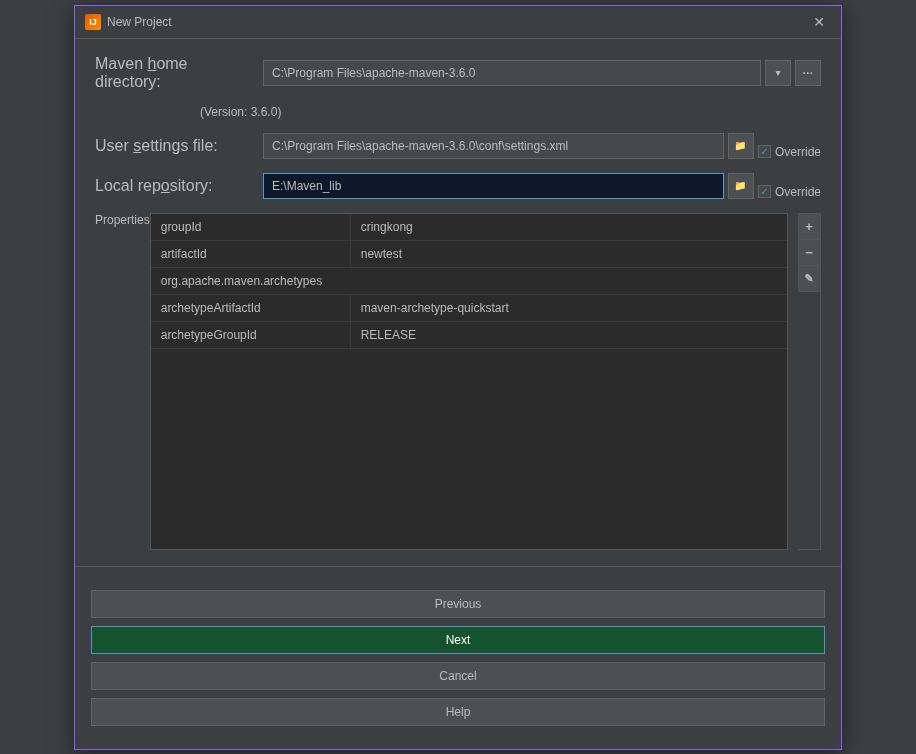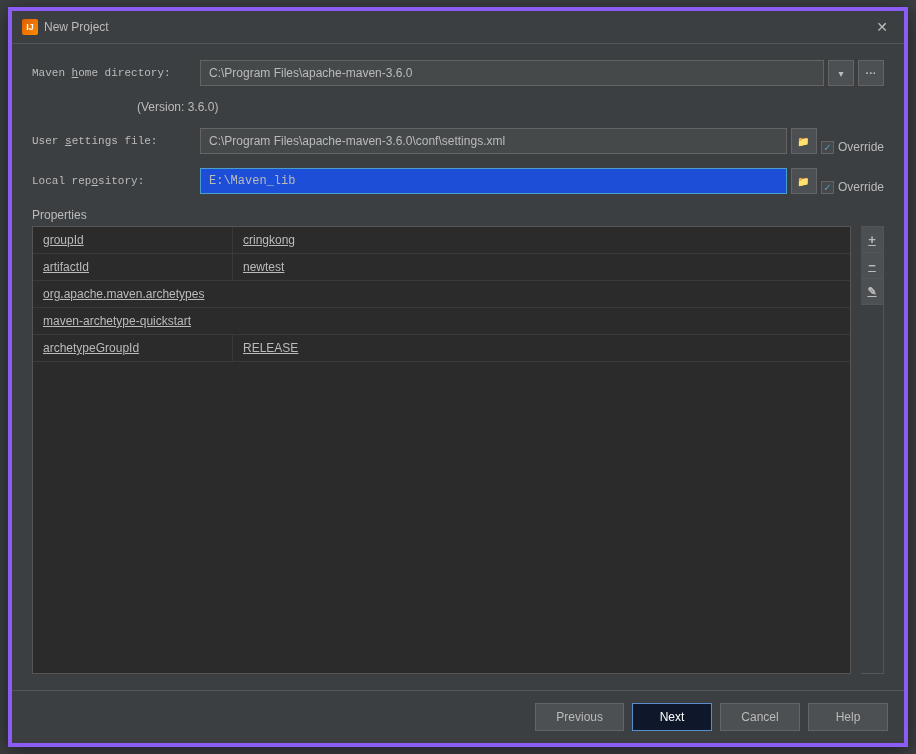--- a/index.html
+++ b/index.html
@@ -10,22 +10,22 @@
       color: #bbbbbb;
       display: flex;
       justify-content: center;
       align-items: center;
       width: 916px;
       height: 754px;
       overflow: hidden;
     }
     .dialog {
       background: #3c3f41;
-      border: 4px solid #8b5cf6;
-      width: 900px;
+      border: 1px solid #8b5cf6;
+      width: 768px;
       min-height: 740px;
       display: flex;
       flex-direction: column;
       box-shadow: 0 4px 20px rgba(0,0,0,0.5);
     }
     .title-bar {
       background: #3c3f41;
       border-bottom: 1px solid #555555;
       padding: 6px 10px;
       display: flex;
@@ -72,22 +72,21 @@
     .form-row {
       display: flex;
       align-items: center;
       gap: 8px;
       margin-bottom: 4px;
     }
     .form-label {
       color: #bbbbbb;
       width: 160px;
       flex-shrink: 0;
-      font-size: 11px;
-      font-family: Liberation Mono, monospace;
+      font-size: 16px;
     }
     .form-label span {
       text-decoration: underline;
     }
     .input-container {
       flex: 1;
       display: flex;
       align-items: flex-end;
       gap: 4px;
     }
@@ -96,22 +95,21 @@
       background: #45494a;
       border: 1px solid #646464;
       color: #bbbbbb;
       padding: 4px 8px;
       font-size: 12px;
       height: 26px;
       outline: none;
     }
     .local-repo-input {
       border-color: #4a9ecc;
-      background: #1d4ed8;
-      font-family: Liberation Mono, monospace;
+      background: #0f172a;
     }
     .dropdown-btn {
       background: #4c5052;
       border: 1px solid #646464;
       color: #bbbbbb;
       height: 26px;
       width: 26px;
       display: flex;
       align-items: center;
       justify-content: center;
@@ -162,32 +160,31 @@
     }
     .version-text {
       color: #bbbbbb;
       font-size: 12px;
       margin-left: 105px;
       margin-bottom: 4px;
     }
     .properties-section {
       flex: 1;
       display: flex;
-      flex-direction: column;
+      flex-direction: row;
     }
     .properties-label {
       color: #bbbbbb;
       font-size: 12px;
       margin-bottom: 4px;
     }
     .properties-table-container {
       display: flex;
       gap: 10px;
       flex: 1;
-      text-decoration: underline;
     }
     .properties-table {
       flex: 1;
       border: 1px solid #555555;
       background: #2b2b2b;
       overflow: hidden;
     }
     .prop-row {
       display: flex;
       border-bottom: 1px solid #3a3a3a;
@@ -224,37 +221,38 @@
       display: flex;
       align-items: center;
       justify-content: center;
       cursor: pointer;
       font-size: 13px;
       font-weight: bold;
     }
     .action-btn.edit-btn { font-size: 11px; }
     .footer {
       border-top: 1px solid #555555;
-      padding: 12px 16px;
+      padding: 23px 16px;
       display: flex;
       justify-content: flex-end;
       gap: 8px;
+      flex-direction: column;
     }
     .footer-btn {
       background: #4c5052;
       border: 1px solid #646464;
       color: #bbbbbb;
       padding: 6px 20px;
       font-size: 12px;
       cursor: pointer;
       min-width: 80px;
       text-align: center;
     }
     .footer-btn.primary {
-      background: #0f172a;
+      background: #14532d;
       border-color: #5a8eca;
       color: white;
     }
     .empty-area {
       flex: 1;
       min-height: 200px;
     }
   </style>
 </head>
 <body>
@@ -320,20 +318,21 @@
             <div class="prop-key">artifactId</div>
             <div class="prop-value">newtest</div>
           </div>
 
 
           <div class="prop-row">
             <div class="prop-value">org.apache.maven.archetypes</div>
           </div>
 
           <div class="prop-row">
+            <div class="prop-key">archetypeArtifactId</div>
             <div class="prop-value">maven-archetype-quickstart</div>
           </div>
 
           <div class="prop-row">
             <div class="prop-key">archetypeGroupId</div>
             <div class="prop-value">RELEASE</div>
           </div>
           <div class="empty-area"></div>
         </div>
         <div class="table-actions">

